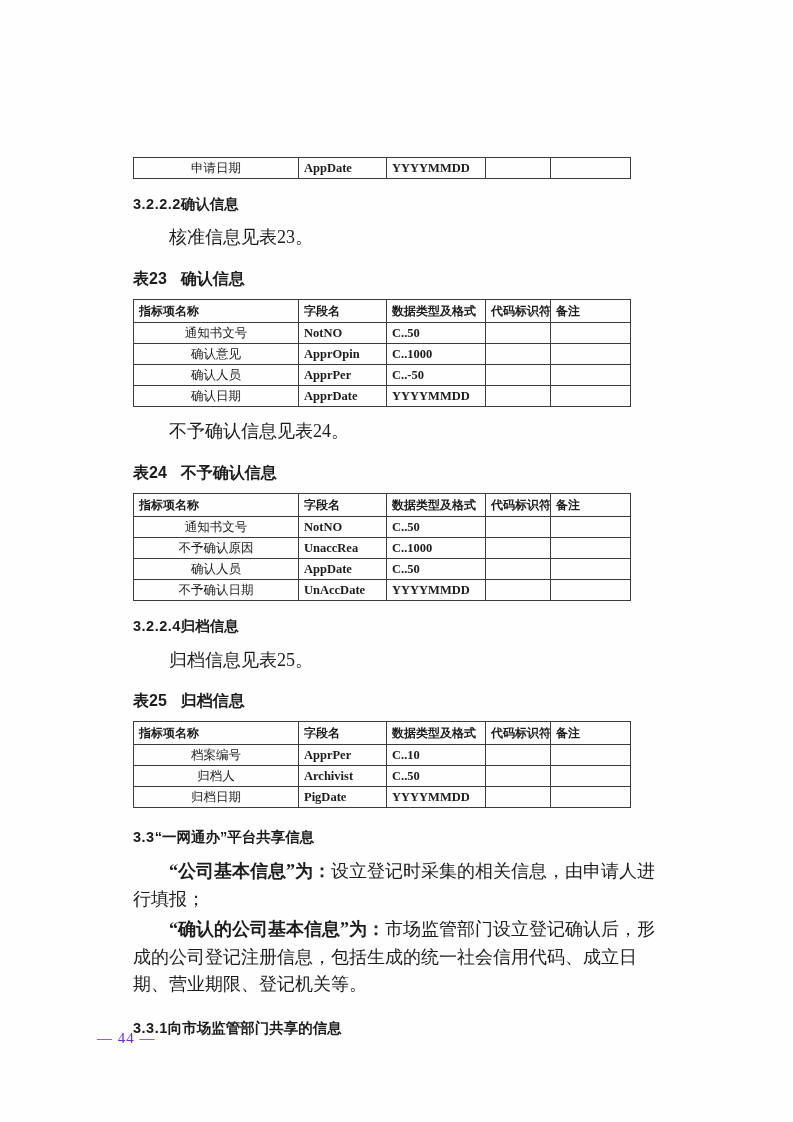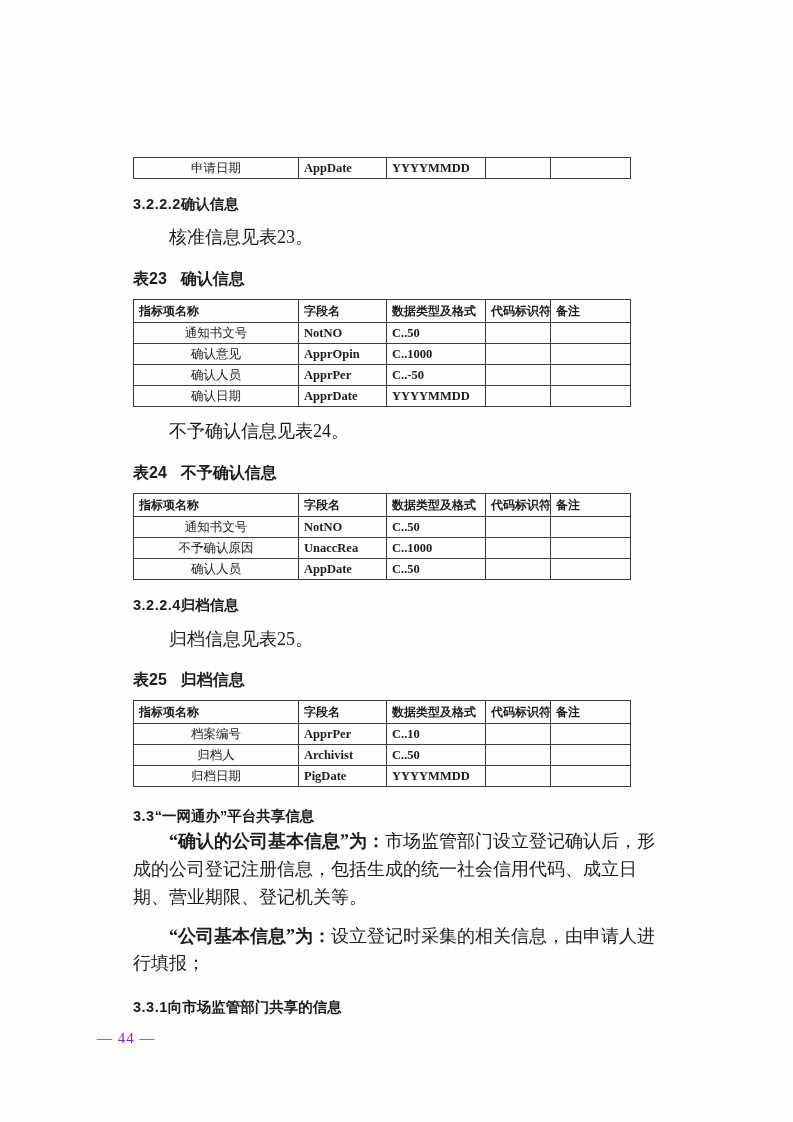--- a/index.html
+++ b/index.html
@@ -195,20 +195,27 @@
           <td class="c-center"></td>
           <td class="c-center"></td>
         </tr>
         <tr>
           <td class="c-center">确认人员</td>
           <td class="c-left">AppDate</td>
           <td class="c-left">C..50</td>
           <td class="c-center"></td>
           <td class="c-center"></td>
         </tr>
+        <tr>
+          <td class="c-center">不予确认日期</td>
+          <td class="c-left">UnAccDate</td>
+          <td class="c-left">YYYYMMDD</td>
+          <td class="c-center"></td>
+          <td class="c-center"></td>
+        </tr>
       </tbody>
     </table>
 
     <h3 class="sec-heading">
       <span class="sec-num">3.2.2.4</span><span>归档信息</span>
     </h3>
     <p class="para">归档信息见表25。</p>
     <div class="caption">
       <span class="cap-label">表25</span><span>归档信息</span>
     </div>
@@ -250,26 +257,26 @@
           <td class="c-left">YYYYMMDD</td>
           <td class="c-center"></td>
           <td class="c-center"></td>
         </tr>
       </tbody>
     </table>
 
     <h3 class="sec-heading tight">
       <span class="sec-num">3.3</span><span>“一网通办”平台共享信息</span>
     </h3>
+    <p class="para">
+      <span class="lead">“公司基本信息”为：</span><span>设立登记时采集的相关信息，由申请人进行填报；</span>
+    </p>
     <p class="para" style="margin-top:2px">
       <span class="lead">“确认的公司基本信息”为：</span><span>市场监管部门设立登记确认后，形成的公司登记注册信息，包括生成的统一社会信用代码、成立日期、营业期限、登记机关等。</span>
     </p>
-    <p class="para">
-      <span class="lead">“公司基本信息”为：</span><span>设立登记时采集的相关信息，由申请人进行填报；</span>
-    </p>
 
     <h3 class="sec-heading tight">
       <span class="sec-num">3.3.1</span><span>向市场监管部门共享的信息</span>
     </h3>
 
   </div>
 
   <div class="page-number">— 44 —</div>
 </div>
 

